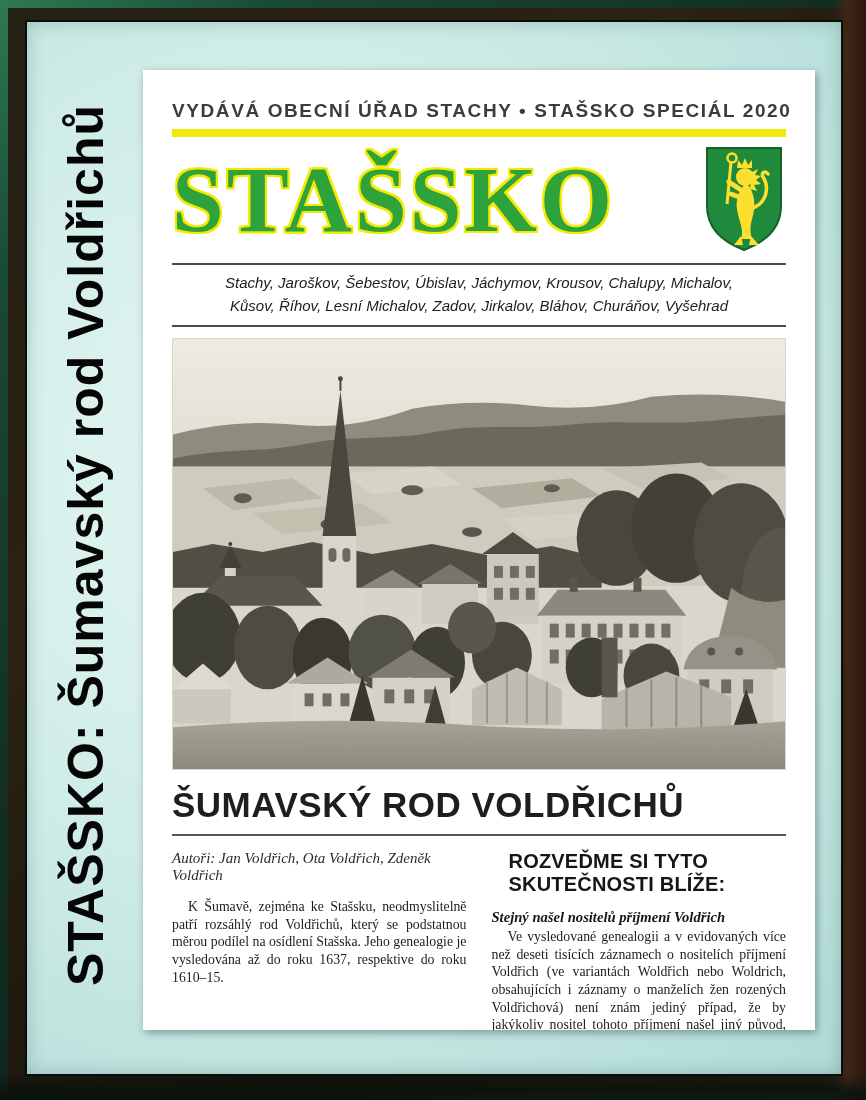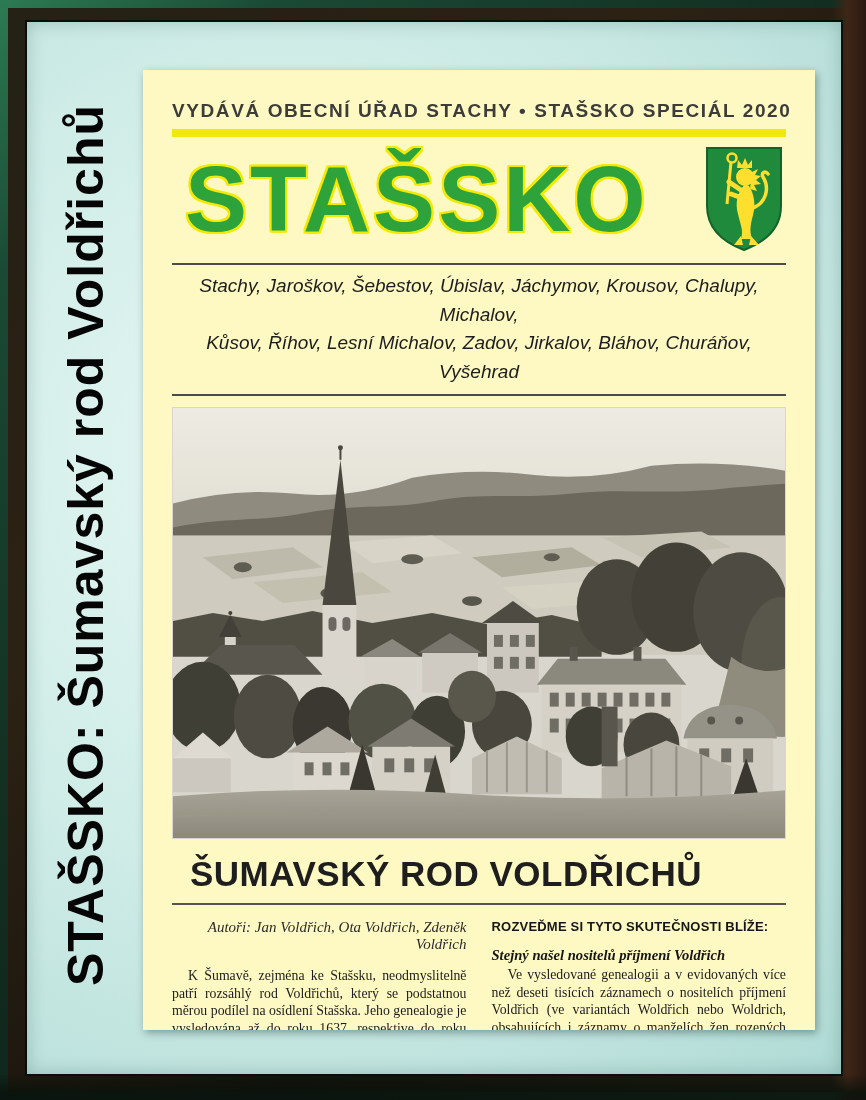--- a/index.html
+++ b/index.html
@@ -40,67 +40,67 @@
   }
   .vertical-title{
     writing-mode:vertical-rl;transform:rotate(180deg);
     font-family:"Liberation Sans",sans-serif;font-weight:bold;
     font-size:50px;letter-spacing:1px;color:#050505;white-space:nowrap;
   }
 
   
   .page{
     position:absolute;left:143px;top:70px;width:672px;height:960px;
-    background:#fef9c3;box-shadow:2px 3px 8px rgba(0,20,15,.35);
+    background:#ffffff;box-shadow:2px 3px 8px rgba(0,20,15,.35);
     padding:30px 29px 0 29px;box-sizing:border-box;overflow:hidden;
   }
   .kicker{
     font-weight:bold;font-size:19px;letter-spacing:1.6px;color:#3c3c3a;white-space:nowrap;
   }
   .yellow-rule{height:8px;background:#f2e90c;margin-top:7px;}
   .masthead-row{display:flex;align-items:center;justify-content:space-between;margin-top:6px;height:112px;}
   .masthead-title{
-    font-family:Liberation Sans, sans-serif;font-weight:bold;font-size:93px;line-height:1;
+    font-family:Liberation Serif, serif;font-weight:bold;font-size:93px;line-height:1;
     letter-spacing:3px;color:#2fa33b;white-space:nowrap;
     text-shadow:-2px 0 #f4e900,2px 0 #f4e900,0 -2px #f4e900,0 2px #f4e900,
                 -2px -2px #f4e900,2px 2px #f4e900,-2px 2px #f4e900,2px -2px #f4e900;
-    margin-left:13px;
   }
   .coat{width:80px;height:106px;flex:0 0 auto;margin-right:2px;}
   .rule{height:2px;background:#4b4b4b;}
   .rule-top{margin-top:8px;}
   .villages{
-    text-align:center;font-style:italic;font-size:19px;line-height:1.5;
+    text-align:center;font-style:italic;font-size:15px;line-height:1.5;
     color:#1d1d1d;padding:7px 0 8px 0;
   }
   .photo{
     margin-top:11px;width:614px;height:432px;border:1px solid #d8d6cf;
     box-sizing:border-box;background:#dddbd2;
   }
   .photo svg{display:block;width:100%;height:100%;}
   .article-title{
-    margin:15px 0 0 18px;font-size:35px;font-weight:bold;letter-spacing:.5px;color:#1e1e1e;
+    margin:15px 0 0 0;font-size:35px;font-weight:bold;letter-spacing:.5px;color:#1e1e1e;
     font-family:"Liberation Sans",sans-serif;
   }
   .rule-heading{margin-top:9px;background:#555;}
   .columns{display:flex;gap:25px;margin-top:14px;}
   .col{flex:1 1 0;min-width:0;}
   .authors{
     font-family:"Liberation Serif",serif;font-style:italic;font-size:15px;color:#2b2b2b;
-    text-align:right;margin-bottom:14px;
+    text-align:left;margin-bottom:14px;
   }
   .body{
     font-family:"Liberation Serif",serif;font-size:13.8px;line-height:1.28;color:#1c1c1c;
     text-align:justify;margin:0;
   }
   p.body{margin:0;}
   .indent{text-indent:16px;}
   .right-heading{
-    font-weight:bold;font-size:13px;letter-spacing:.2px;color:#161616;margin-bottom:13px;
+    font-weight:bold;font-size:20px;letter-spacing:.2px;color:#161616;margin-bottom:13px;
     font-family:"Liberation Sans",sans-serif;
+    margin-left:17px;
   }
   .subtitle{
     font-family:"Liberation Serif",serif;font-weight:bold;font-style:italic;
     font-size:14.6px;color:#151515;margin:0 0 2px 0;
   }
 </style>
 </head>
 <body>
 
 <div class="scene">

